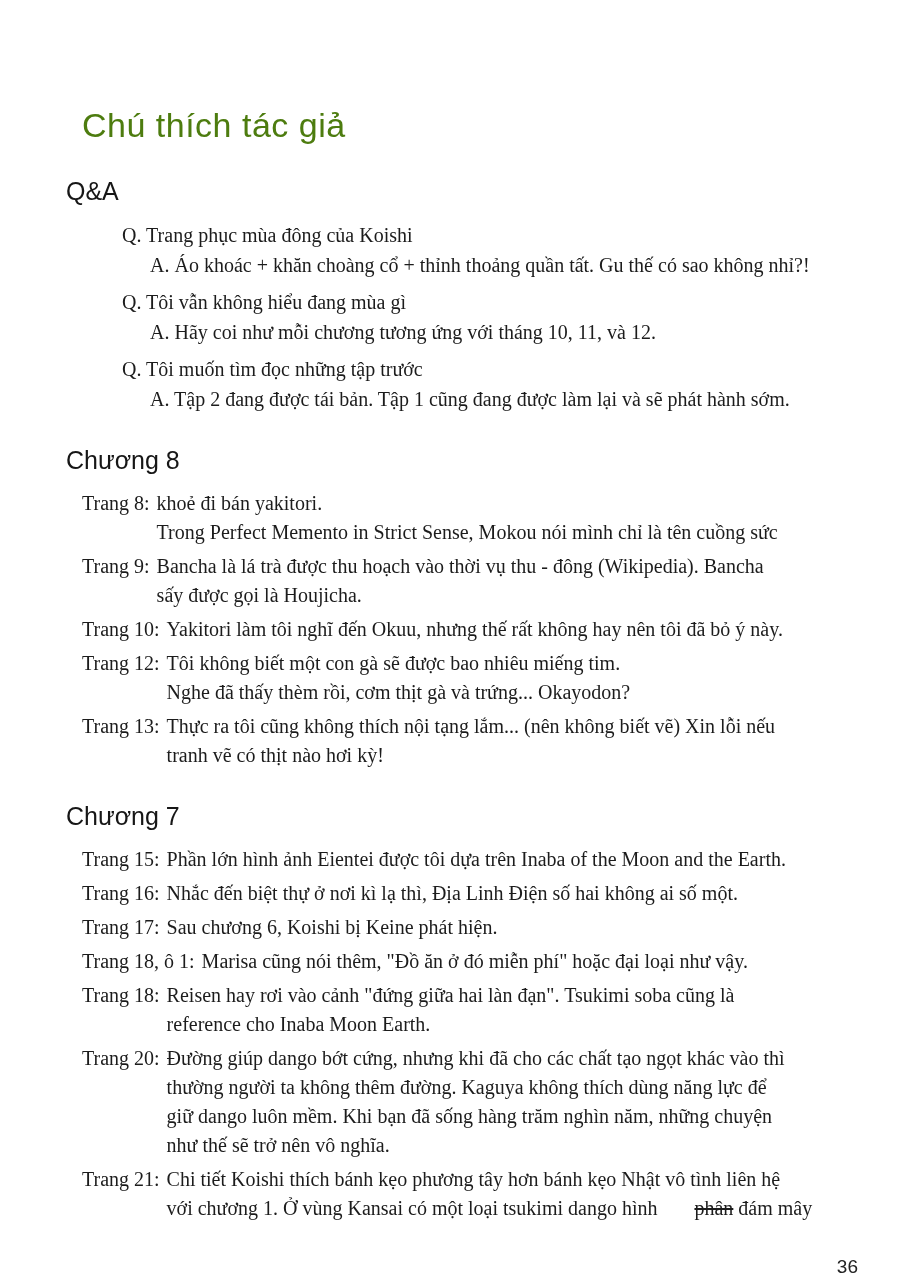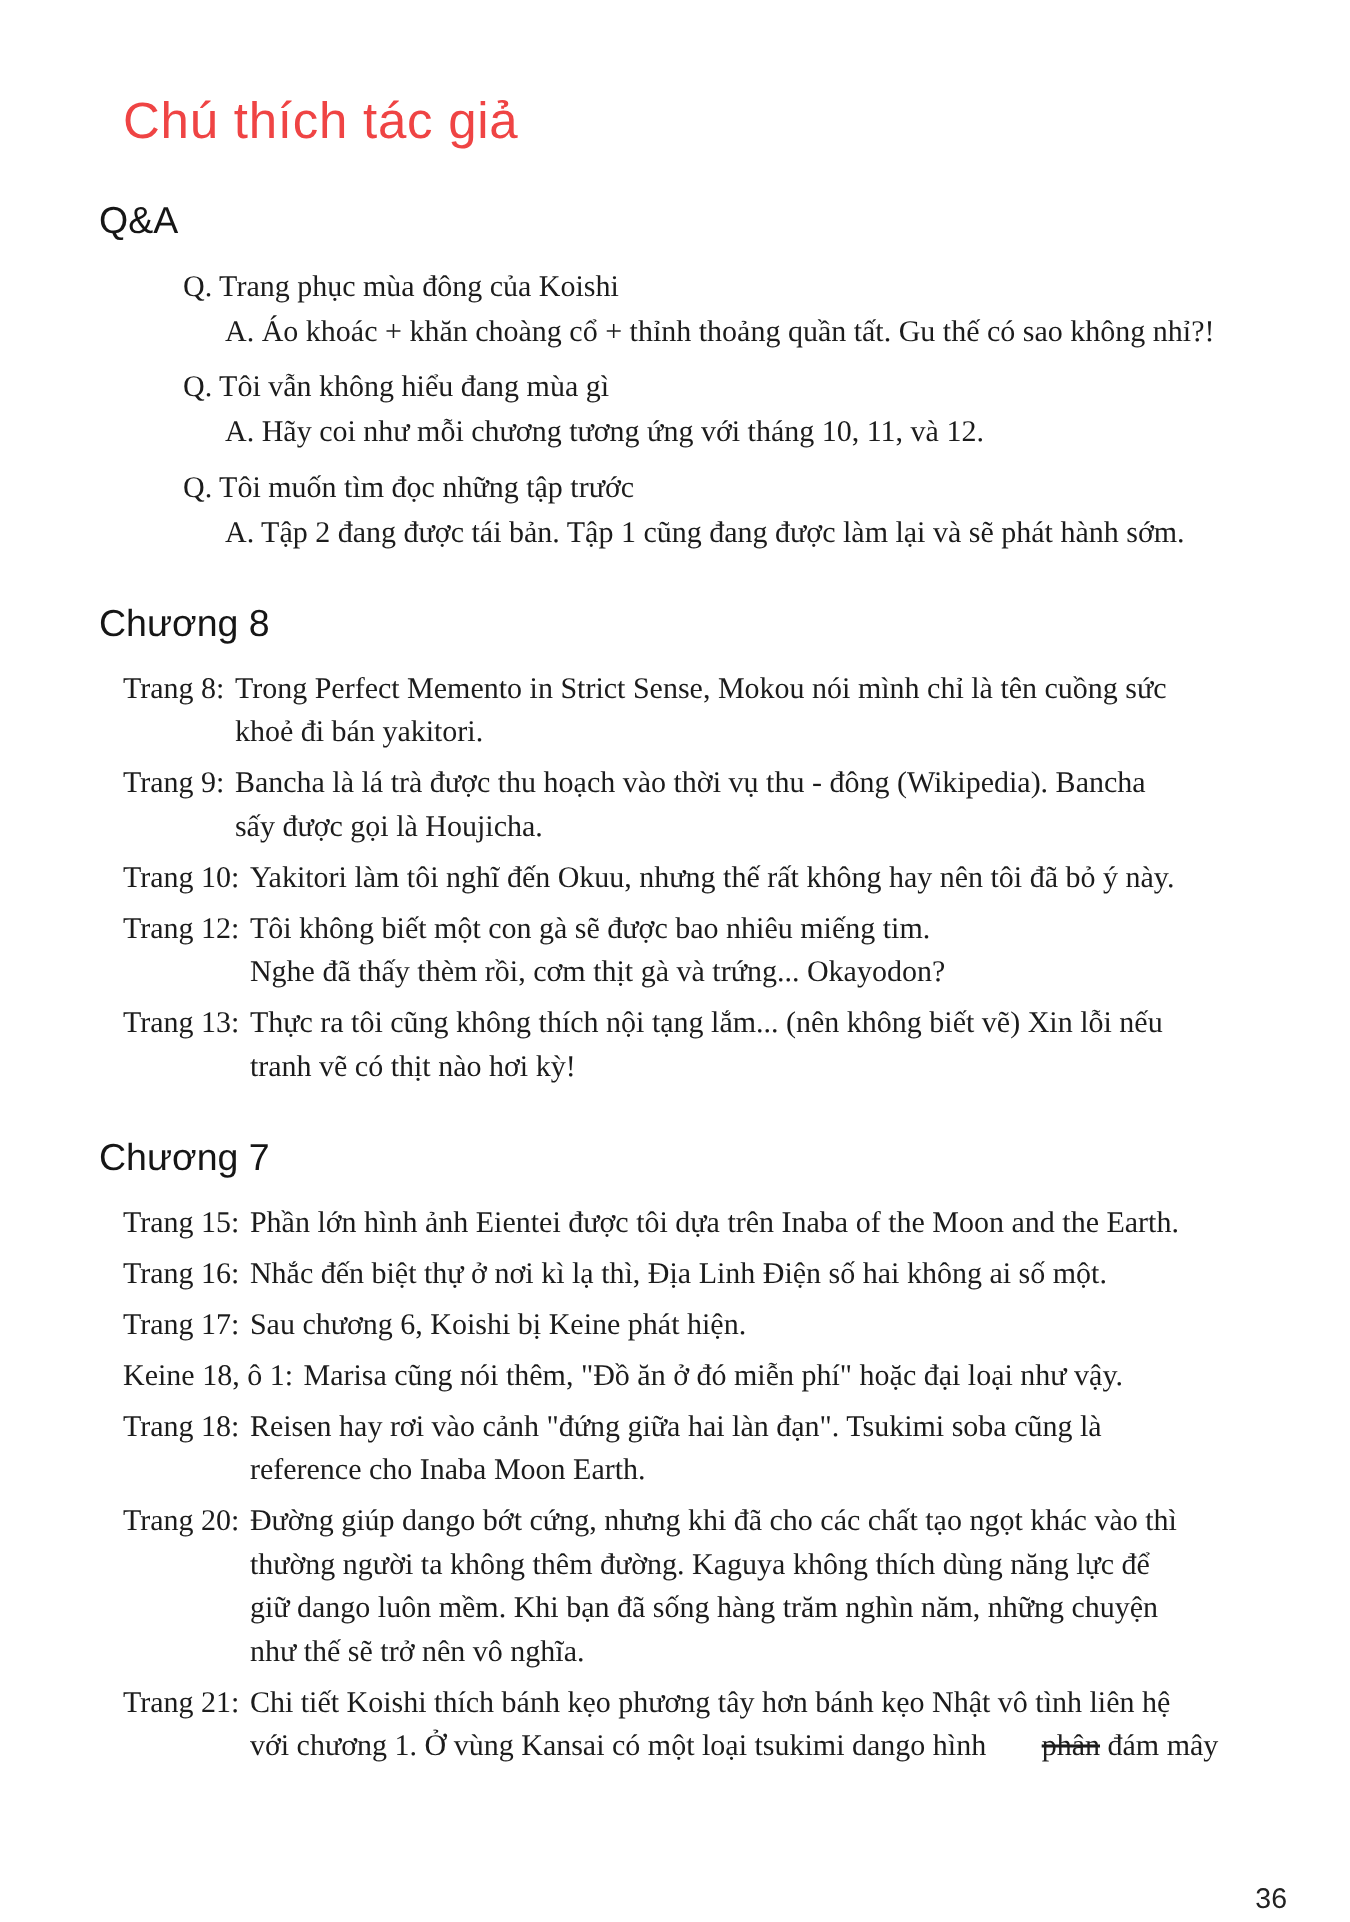--- a/index.html
+++ b/index.html
@@ -7,26 +7,26 @@
     width: 900px;
     height: 1281px;
     background: #ffffff;
     color: #1c1c1c;
     overflow: hidden;
     position: relative;
     font-family: "Liberation Serif", serif;
   }
   .page-title {
     margin: 0;
-    padding-top: 62px;
+    padding-top: 106px;
     margin-left: 82px;
     font-family: "Liberation Sans", sans-serif;
     font-weight: normal;
     font-size: 34px;
-    color: #ef4444;
+    color: #4d7c0f;
     letter-spacing: 0.5px;
   }
   .section-heading {
     margin: 32px 0 14px 66px;
     font-family: "Liberation Sans", sans-serif;
     font-weight: normal;
     font-size: 25px;
     color: #161616;
   }
   .qa-list { margin-bottom: 4px; margin-left: 44px; }
@@ -77,22 +77,22 @@
       </div>
     </div>
   </section>
 
   <section>
     <h2 class="section-heading">Chương 8</h2>
 
     <div class="note">
       <span class="note-label">Trang 8:</span>
       <span class="note-text">
+        <span class="note-line">khoẻ đi bán yakitori.</span>
         <span class="note-line">Trong Perfect Memento in Strict Sense, Mokou nói mình chỉ là tên cuồng sức</span>
-        <span class="note-line">khoẻ đi bán yakitori.</span>
       </span>
     </div>
 
     <div class="note">
       <span class="note-label">Trang 9:</span>
       <span class="note-text">
         <span class="note-line">Bancha là lá trà được thu hoạch vào thời vụ thu - đông (Wikipedia). Bancha</span>
         <span class="note-line">sấy được gọi là Houjicha.</span>
       </span>
     </div>
@@ -139,21 +139,21 @@
     </div>
 
     <div class="note">
       <span class="note-label">Trang 17:</span>
       <span class="note-text">
         <span class="note-line">Sau chương 6, Koishi bị Keine phát hiện.</span>
       </span>
     </div>
 
     <div class="note">
-      <span class="note-label">Keine 18, ô 1:</span>
+      <span class="note-label">Trang 18, ô 1:</span>
       <span class="note-text">
         <span class="note-line">Marisa cũng nói thêm, "Đồ ăn ở đó miễn phí" hoặc đại loại như vậy.</span>
       </span>
     </div>
 
     <div class="note">
       <span class="note-label">Trang 18:</span>
       <span class="note-text">
         <span class="note-line">Reisen hay rơi vào cảnh "đứng giữa hai làn đạn". Tsukimi soba cũng là</span>
         <span class="note-line">reference cho Inaba Moon Earth.</span>

